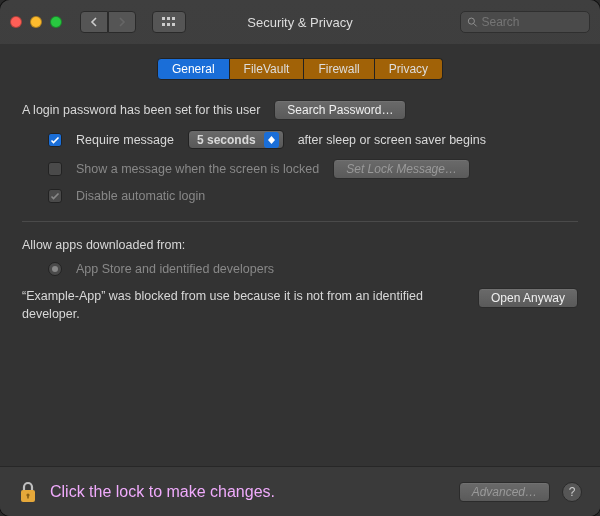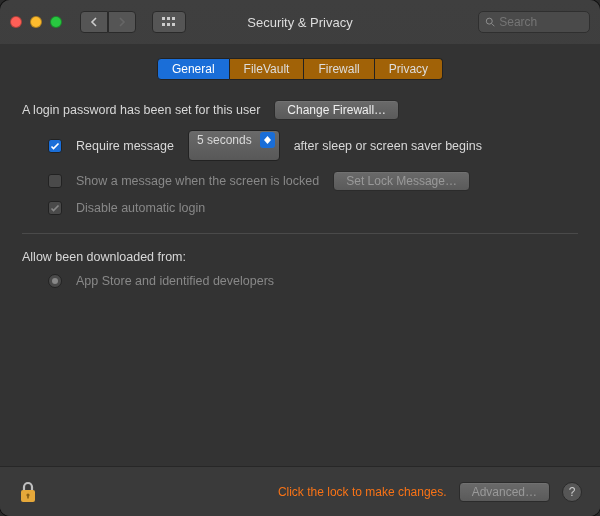--- a/index.html
+++ b/index.html
@@ -8,46 +8,46 @@
 .titlebar { height: 44px; display: flex; align-items: center; padding: 0 10px; position: relative; gap: 8px;}
 .traffic { display: flex; gap: 8px; }
 .dot { width: 12px; height: 12px; border-radius: 50%; border: .5px solid rgba(0,0,0,.3); }
 .dot.red{background:#ff5f57}.dot.yellow{background:#febc2e}.dot.green{background:#28c840}
 .navbtns { display:flex; margin-left: 10px;}
 .nbtn { width: 28px; height: 22px; background:#555; border:1px solid #2a2a2a; display:flex;align-items:center;justify-content:center; color:#bbb;}
 .nbtn.l{border-radius:4px 0 0 4px}
 .nbtn.r{border-radius:0 4px 4px 0;color:#777}
 .gridbtn { width: 34px; height:22px; background:#555; border:1px solid #2a2a2a; border-radius:4px; margin-left:8px; display:flex;align-items:center;justify-content:center;}
 .title { position:absolute; left:0; right:0; text-align:center; color:#ddd; font-size:13px; font-weight:500; pointer-events:none;}
-.search { margin-left:auto; width:112px; height:22px; background:#4a4a4a; border:1px solid #2f2f2f; border-radius:5px; display:flex; align-items:center; padding:0 6px; gap:4px;}
+.search { margin-left:auto; width:130px; height:22px; background:#4a4a4a; border:1px solid #2f2f2f; border-radius:5px; display:flex; align-items:center; padding:0 6px; gap:4px;}
 .search input { background:none;border:none;outline:none; color:#aaa; font-size:12px; width:100%; }
 .content { flex:1; background:#333; margin: 0; padding: 14px 22px 0 22px; position:relative; display:flex; flex-direction:column;}
 .tabs { display:flex; justify-content:center;align-items:flex-end; }
 .tab { font-size:12px; color:#ddd; padding:3px 14px; background:#a16207; border:1px solid #222; border-left:none;}
 .tab:first-child{border-left:1px solid #222; border-radius:4px 0 0 4px; background:#1a6ed8; color:#fff;}
 .tab:last-child{border-radius:0 4px 4px 0}
 .panel { margin-top:20px; color:#d8d8d8; font-size:12.5px;}
 .row { display:flex; align-items:center; gap:14px; margin-bottom:10px; flex-wrap: wrap;}
 .indent { padding-left:26px; }
 .btn { background: linear-gradient(#6a6a6a,#5a5a5a); color:#eee; font-size:12px; padding:2px 12px; border-radius:4px; border:1px solid #2b2b2b; box-shadow: 0 1px 0 rgba(255,255,255,.05) inset; white-space: nowrap;}
-.btn.dim { color:#999; }
+.btn.dim { color:#999;font-style:italic; }
 .cbx { width:14px; height:14px; border-radius:3px; border:1px solid #222; display:inline-flex; align-items:center;justify-content:center; flex-shrink:0;}
 .cbx.checked { background:#1a6ed8; }
 .cbx.dim { background:#4a4a4a; }
 .cbx svg { width: 10px; height: 10px; }
 .dimtxt { color:#888; }
-.select { background:linear-gradient(#6a6a6a,#585858); border:1px solid #222; border-radius:4px; padding:1px 4px 12px 8px; display:flex; align-items:center; gap:8px; font-size:12px;}
+.select { background:linear-gradient(#6a6a6a,#585858); border:1px solid #222; border-radius:4px; padding:1px 4px 0 8px; display:flex; align-items:center; gap:8px; font-size:12px;font-weight:bold;}
 .select .arrows{ background:#1a6ed8; width:15px; height:16px; border-radius:3px; display:flex; flex-direction:column; align-items:center; justify-content:center;}
 .divider { border:none; border-top:1px solid #4a4a4a; margin: 18px 0 16px 0;}
 .radio { width:14px;height:14px;border-radius:50%;border:1px solid #222;background:#4a4a4a;display:inline-flex;align-items:center;justify-content:center;flex-shrink:0;}
 .radio.sel::after{content:"";width:6px;height:6px;border-radius:50%;background:#888;}
 .blocked { display:flex; align-items:flex-start; gap: 12px; margin-top:12px;}
 .blocked .txt { flex:1; line-height:1.4;}
 .footer { height:50px; background:#3a3a3a; border-top:1px solid #272727; display:flex; align-items:center; padding:0 18px; gap:12px; border-radius: 0 0 10px 10px;}
-.footer .locktxt{ color:#f97316; font-size:12px; flex:1;text-align:right;}
+.footer .locktxt{ color:#f0abfc; font-size:16px; flex:1;}
 .helpbtn { width:20px;height:20px;border-radius:50%;background:#565656;border:1px solid #2a2a2a;color:#ccc;display:flex;align-items:center;justify-content:center;font-size:12px;}
 .spacer {flex:1}
 </style>
 </head>
 <body>
 
 <div class="window">
   <div class="titlebar">
     <div class="traffic">
       <div class="dot red"></div>
@@ -90,21 +90,21 @@
     <div class="tabs">
       <div class="tab">General</div>
       <div class="tab">FileVault</div>
       <div class="tab">Firewall</div>
       <div class="tab">Privacy</div>
     </div>
 
     <div class="panel">
       <div class="row">
         <span>A login password has been set for this user</span>
-        <span class="btn">Change Firewall…</span>
+        <span class="btn">Search Password…</span>
       </div>
       <div class="row indent">
         <span class="cbx checked">
           <svg viewBox="0 0 10 10">
               <path d="M1.5 5.5l2 2 5-5" stroke="#fff" stroke-width="1.6" fill="none"></path>
             </svg>
         </span>
         <span>Require message</span>
         <span class="select">
           <span>5 seconds</span>
@@ -129,25 +129,29 @@
           <svg viewBox="0 0 10 10">
               <path d="M1.5 5.5l2 2 5-5" stroke="#888" stroke-width="1.6" fill="none"></path>
             </svg>
         </span>
         <span class="dimtxt">Disable automatic login</span>
       </div>
 
       <hr class="divider">
 
       <div class="row">
-        <span>Allow been downloaded from:</span>
+        <span>Allow apps downloaded from:</span>
       </div>
       <div class="row indent">
         <span class="radio sel"></span>
         <span class="dimtxt">App Store and identified developers</span>
+      </div>
+      <div class="blocked">
+        <div class="txt">“Example-App” was blocked from use because it is not from an identified developer.</div>
+        <span class="btn">Open Anyway</span>
       </div>
     </div>
     <div class="spacer"></div>
   </div>
 
   <div class="footer">
     <svg width="20" height="24" viewBox="0 0 20 24">
       <rect x="3" y="10" width="14" height="12" rx="2" fill="#e6a83a"></rect>
       <path d="M6 10V7a4 4 0 018 0v3" stroke="#bfbfbf" stroke-width="2.2" fill="none"></path>
       <circle cx="10" cy="15" r="1.6" fill="#8a5f14"></circle>

